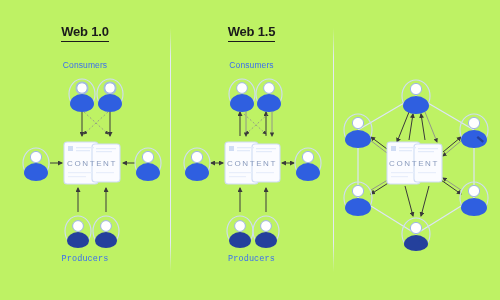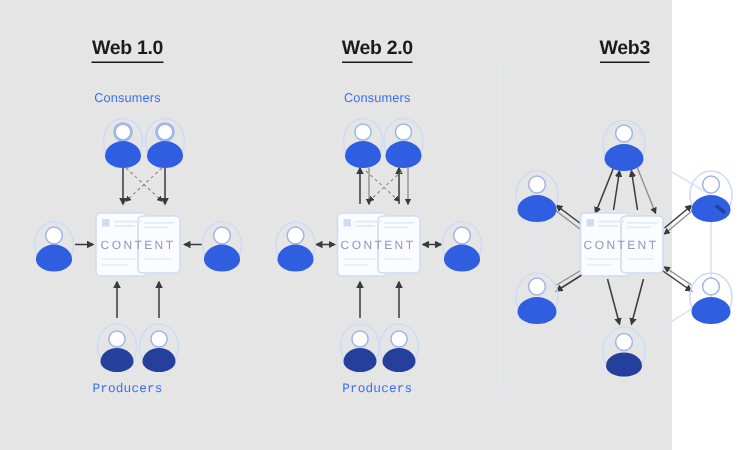--- a/index.html
+++ b/index.html
@@ -1,21 +1,21 @@
 <!DOCTYPE html>
 <html><head>
 <meta charset="utf-8">
 <style>
   html,body{margin:0;padding:0;background:#ffffff;}
   body{
     width:500px;height:300px;overflow:hidden;
     font-family:"Liberation Sans","DejaVu Sans",sans-serif;
     background:#ffffff;
   }
-  #root{position:relative;width:448px;height:300px;background:#e5e5e5;}
+  #root{position:relative;width:500px;height:300px;background:#bef264;}
 
   .panel{position:absolute;top:0;height:300px;}
   #panel-1{left:0;width:170px;}
   #panel-2{left:170px;width:163px;}
   #panel-3{left:333px;width:167px;}
 
   .divider{
     position:absolute;top:28px;width:1px;height:244px;
     background:linear-gradient(to bottom,rgba(220,228,242,0) 0%,#e3e9f4 12%,#e3e9f4 88%,rgba(220,228,242,0) 100%);
   }
@@ -134,21 +134,21 @@
       <g>
         <ellipse cx="148" cy="163" rx="13" ry="15" fill="none" stroke="#cfdcf5" stroke-width="1.1"></ellipse>
         <circle cx="148" cy="157" r="5.6" fill="#ffffff" stroke="#9fb6e8" stroke-width="1"></circle>
         <path d="M136 173 a12 10 0 0 1 24 0 a12 8 0 0 1 -24 0 z" fill="#2f5fe0"></path>
       </g>
     </svg>
   </div>
 
   <div class="panel" id="panel-2">
     <div class="panel-title">
-      <span>Web 2.0</span>
+      <span>Web 1.5</span>
     </div>
     <div class="role-label role-top">Consumers</div>
     <div class="role-label role-bottom">Producers</div>
 
     <svg class="scene" viewBox="0 0 163 300">
       <defs>
         <marker id="ah2" markerWidth="5" markerHeight="5" refX="4" refY="2.5" orient="auto">
           <path d="M0,0 L5,2.5 L0,5 z" fill="#3a3a3a"></path>
         </marker>
         <marker id="ah2s" markerWidth="5" markerHeight="5" refX="1" refY="2.5" orient="auto">
@@ -220,23 +220,20 @@
       </g>
       <g>
         <ellipse cx="138" cy="163" rx="13" ry="15" fill="none" stroke="#cfdcf5" stroke-width="1.1"></ellipse>
         <circle cx="138" cy="157" r="5.6" fill="#ffffff" stroke="#9fb6e8" stroke-width="1"></circle>
         <path d="M126 173 a12 10 0 0 1 24 0 a12 8 0 0 1 -24 0 z" fill="#2f5fe0"></path>
       </g>
     </svg>
   </div>
 
   <div class="panel" id="panel-3">
-    <div class="panel-title">
-      <span>Web3</span>
-    </div>
 
     <svg class="scene" viewBox="0 0 167 300">
       <defs>
         <marker id="ah3" markerWidth="5" markerHeight="5" refX="4" refY="2.5" orient="auto">
           <path d="M0,0 L5,2.5 L0,5 z" fill="#3a3a3a"></path>
         </marker>
       </defs>
 
       <g fill="none" stroke="#dde5f6" stroke-width="1.2">
         <line x1="83" y1="96" x2="25" y2="130"></line>

